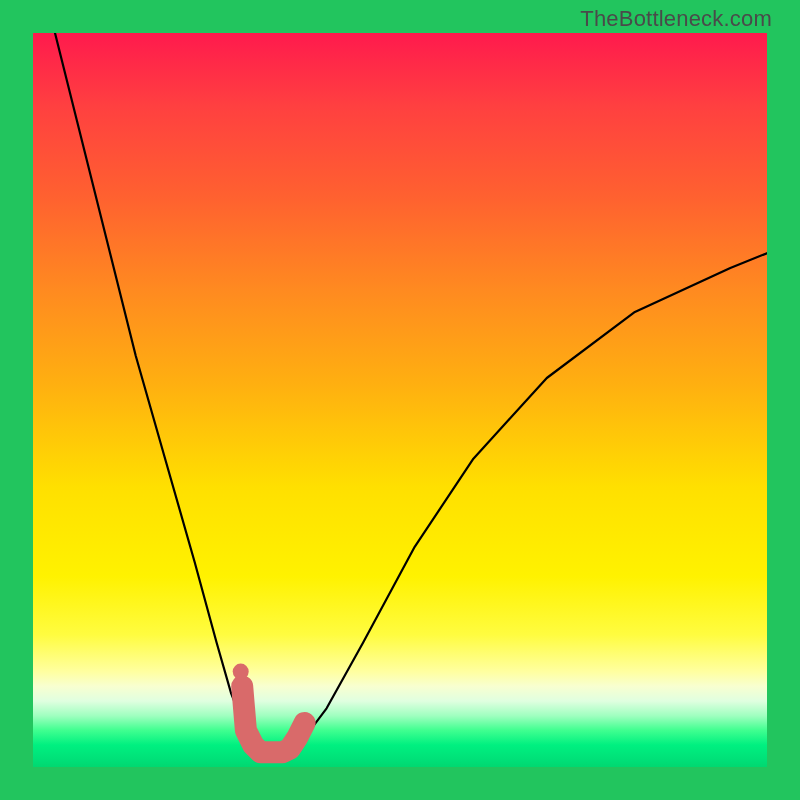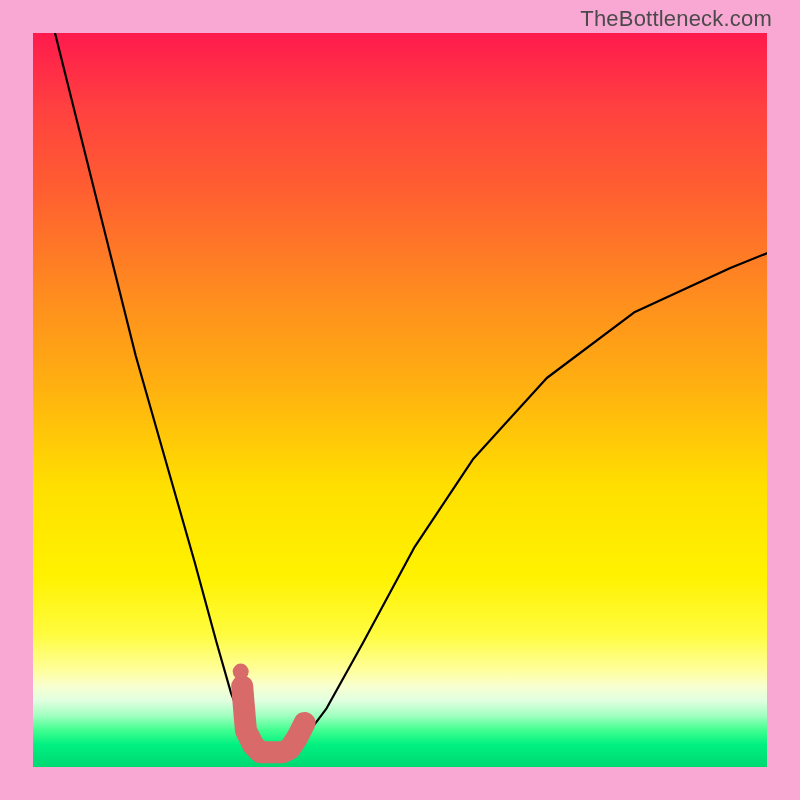--- a/index.html
+++ b/index.html
@@ -10,21 +10,21 @@
     background: #000;
     position: relative;
     font-family: Arial, sans-serif;
   }
   .frame {
     position: absolute;
     top: 0;
     left: 0;
     width: 800px;
     height: 800px;
-    background: #f9a8d4;
+    background: #22c55e;
   }
   .plot-area {
     position: absolute;
     top: 33px;
     left: 33px;
     width: 734px;
     height: 734px;
     overflow: hidden;
   }
   .gradient {

